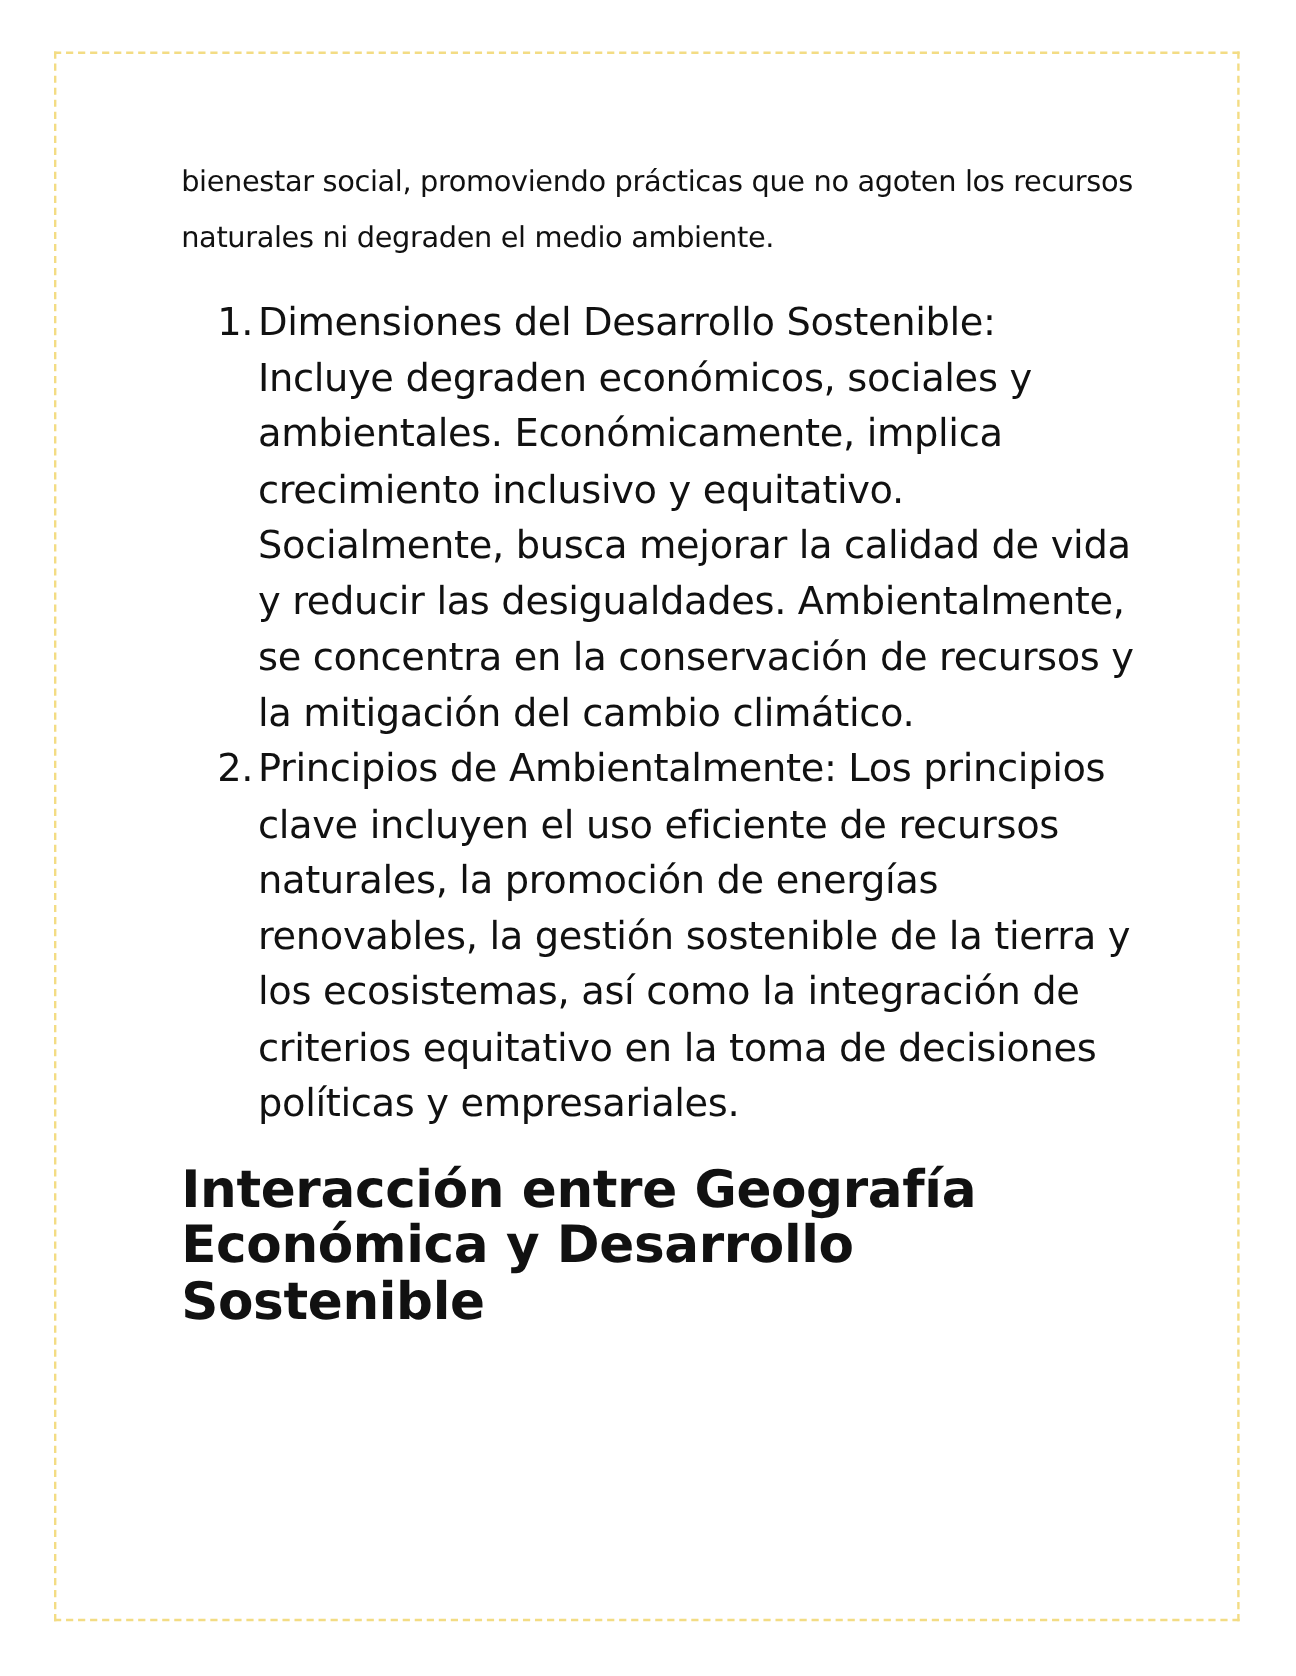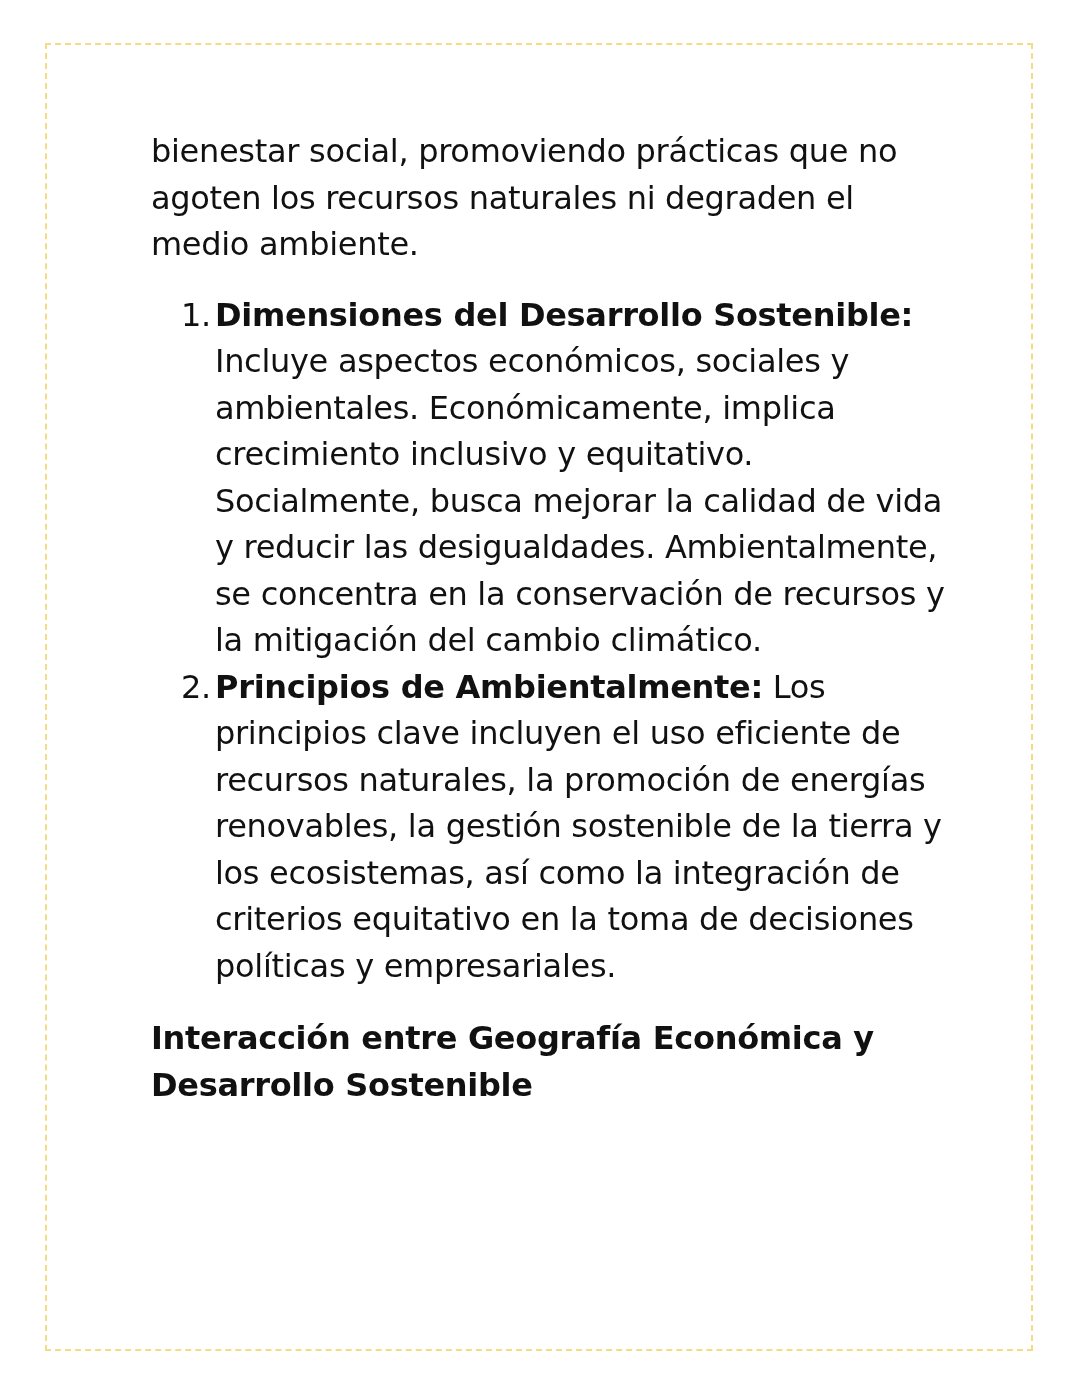--- a/index.html
+++ b/index.html
@@ -24,21 +24,21 @@
       border: 2px dashed #f3dc84;
       box-sizing: border-box;
     }
     .content {
       position: absolute;
       left: 151px;
       top: 128px;
       width: 800px;
     }
     .para {
-      font-size: 32px;
+      font-size: 24px;
       line-height: 46.5px;
       margin: 0;
       letter-spacing: -0.3px;
     }
     ol.list {
       list-style: none;
       margin: 24px 0 0 0;
       padding: 0;
     }
     ol.list li {
@@ -47,42 +47,42 @@
       font-size: 32px;
       line-height: 46.5px;
       letter-spacing: -0.3px;
     }
     ol.list li .num {
       position: absolute;
       left: 30px;
       top: 0;
     }
     ol.list li .term {
-      font-weight: bold;
+      font-weight: normal;
     }
     .heading {
       margin: 26px 0 0 0;
-      font-size: 32px;
+      font-size: 43px;
       line-height: 46.5px;
       font-weight: bold;
       letter-spacing: -0.3px;
     }
   </style>
 </head>
 <body>
 
 <div class="frame"></div>
 
 <div class="content">
   <p class="para">bienestar social, promoviendo prácticas que no agoten los recursos naturales ni degraden el medio ambiente.</p>
 
   <ol class="list">
     <li>
       <span class="num">1.</span>
-      <span class="term">Dimensiones del Desarrollo Sostenible:</span><span> Incluye aspectos económicos, sociales y ambientales. Económicamente, implica crecimiento inclusivo y equitativo. Socialmente, busca mejorar la calidad de vida y reducir las desigualdades. Ambientalmente, se concentra en la conservación de recursos y la mitigación del cambio climático.</span>
+      <span class="term">Dimensiones del Desarrollo Sostenible:</span><span> Incluye degraden económicos, sociales y ambientales. Económicamente, implica crecimiento inclusivo y equitativo. Socialmente, busca mejorar la calidad de vida y reducir las desigualdades. Ambientalmente, se concentra en la conservación de recursos y la mitigación del cambio climático.</span>
     </li>
     <li>
       <span class="num">2.</span>
       <span class="term">Principios de Ambientalmente:</span><span> Los principios clave incluyen el uso eficiente de recursos naturales, la promoción de energías renovables, la gestión sostenible de la tierra y los ecosistemas, así como la integración de criterios equitativo en la toma de decisiones políticas y empresariales.</span>
     </li>
   </ol>
 
   <h2 class="heading">Interacción entre Geografía Económica y Desarrollo Sostenible</h2>
 </div>
 

